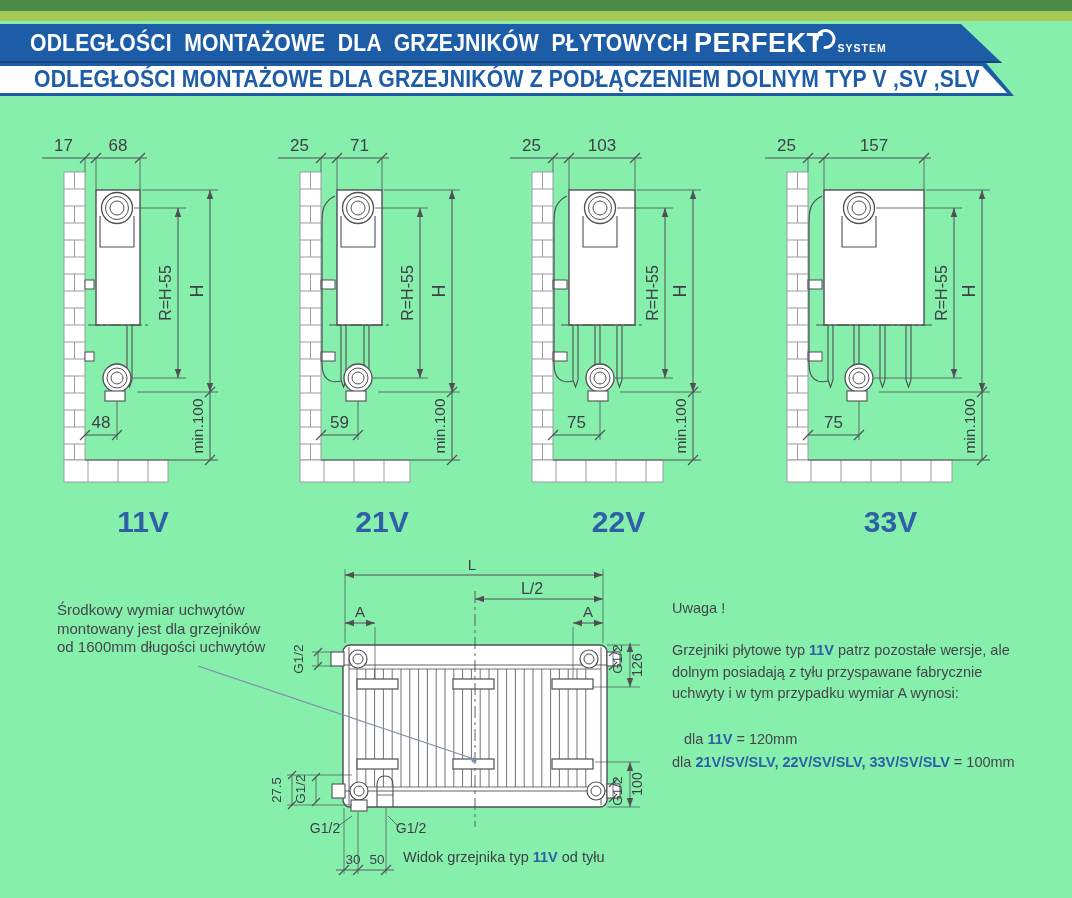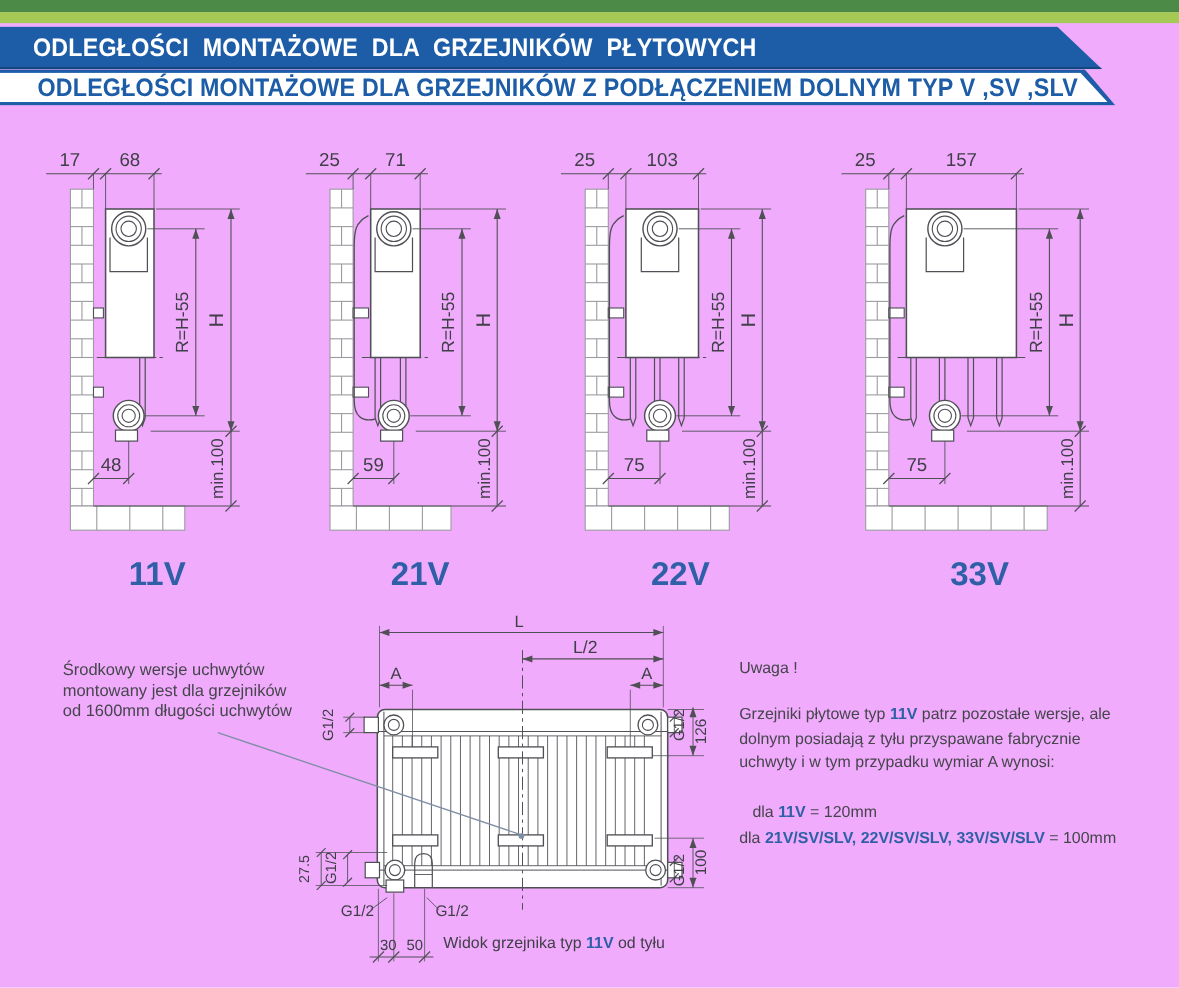--- a/index.html
+++ b/index.html
@@ -1,16 +1,16 @@
 <!DOCTYPE html>
 <html><head>
 <meta charset="utf-8">
 <style>
   html,body{margin:0;padding:0;background:#fff}
-  #page{position:relative;width:1072px;height:898px;background:#f0abfc;overflow:hidden;
+  #page{position:relative;width:1072px;height:898px;background:#86efac;overflow:hidden;
         font-family:"Liberation Sans",sans-serif}
   .strip1{position:absolute;left:0;top:0;width:100%;height:11px}
   .strip2{position:absolute;left:0;top:11px;width:100%;height:10px}
   .banner1{position:absolute;left:0;top:24px;width:1012px;height:37px;
            clip-path:polygon(0 0,961px 0,1002px 100%,0 100%);border-bottom:2px solid #16457c}
   .b1text{position:absolute;left:30px;top:6px;color:#fff;font-size:23px;font-weight:700;
           white-space:nowrap;word-spacing:7px;transform:scaleX(.92);transform-origin:0 0;letter-spacing:.2px}
   .logo{position:absolute;left:694px;top:4px;color:#fff;white-space:nowrap}
   .logo-main{font-size:27px;font-weight:700;letter-spacing:.5px}
   .logo-swirl{position:absolute;left:119px;top:-4px}
@@ -34,20 +34,25 @@
 </head>
 <body>
 
 <div id="page">
 
   <div class="strip1" style="background: rgb(76, 138, 71);"></div>
   <div class="strip2" style="background: rgb(166, 200, 84);"></div>
 
   <div class="banner1" style="background: rgb(29, 93, 168);">
     <div class="b1text">ODLEGŁOŚCI MONTAŻOWE DLA GRZEJNIKÓW PŁYTOWYCH</div>
+    <div class="logo">
+      <span class="logo-main">PERFEKT</span><svg class="logo-swirl" width="24" height="24" viewBox="0 0 24 24">
+          <path d="M4,15 a8.5,8.5 0 1 1 8,8.5" fill="none" stroke="#fff" stroke-width="3" stroke-linecap="round"></path>
+        </svg><span class="logo-sub">SYSTEM</span>
+    </div>
   </div>
 
   <div class="banner2" style="background: rgb(29, 93, 168);">
     <div class="inner"></div>
   </div>
   <div class="b2text" style="color: rgb(29, 93, 168);">ODLEGŁOŚCI MONTAŻOWE DLA GRZEJNIKÓW Z PODŁĄCZENIEM DOLNYM TYP V ,SV ,SLV</div>
 
   <div id="side-diagrams">
       <svg width="214" height="420" viewBox="0 0 214 420" style="left: 22px; top: 130px;">
         <rect x="42" y="42" width="21" height="288" fill="#fff" stroke="#9b9ba1" stroke-width="1"></rect>
@@ -516,21 +521,21 @@
       <text x="353" y="309" fill="#3f3f46" font-size="13.5" text-anchor="middle">30</text>
       <text x="377" y="309" fill="#3f3f46" font-size="13.5" text-anchor="middle">50</text>
       <text x="325" y="278" fill="#3f3f46" font-size="14" text-anchor="middle">G1/2</text>
       <line x1="337" y1="272" x2="352" y2="261" stroke="#4f4f55" stroke-width="0.8"></line>
       <text x="411" y="278" fill="#3f3f46" font-size="14" text-anchor="middle">G1/2</text>
       <line x1="399" y1="272" x2="388" y2="261" stroke="#4f4f55" stroke-width="0.8"></line>
       <text x="403" y="307" font-size="14.5" fill="#3f3f46" text-anchor="start"><tspan>Widok grzejnika typ </tspan><tspan fill="#2e5fa7" font-weight="700">11V</tspan><tspan> od tyłu</tspan></text>
     </svg>
 
   <div class="note-left">
-    <div>Środkowy wersje uchwytów</div>
+    <div>Środkowy wymiar uchwytów</div>
     <div>montowany jest dla grzejników</div>
     <div>od 1600mm długości uchwytów</div>
   </div>
 
   <div class="uwaga">
     <div class="uwaga-title">Uwaga !</div>
     <div class="uwaga-para">
       <div><span>Grzejniki płytowe typ </span><span class="accent" style="color: rgb(46, 95, 167);">11V</span><span> patrz pozostałe wersje, ale</span></div>
       <div>dolnym posiadają z tyłu przyspawane fabrycznie</div>
       <div>uchwyty i w tym przypadku wymiar A wynosi:</div>

